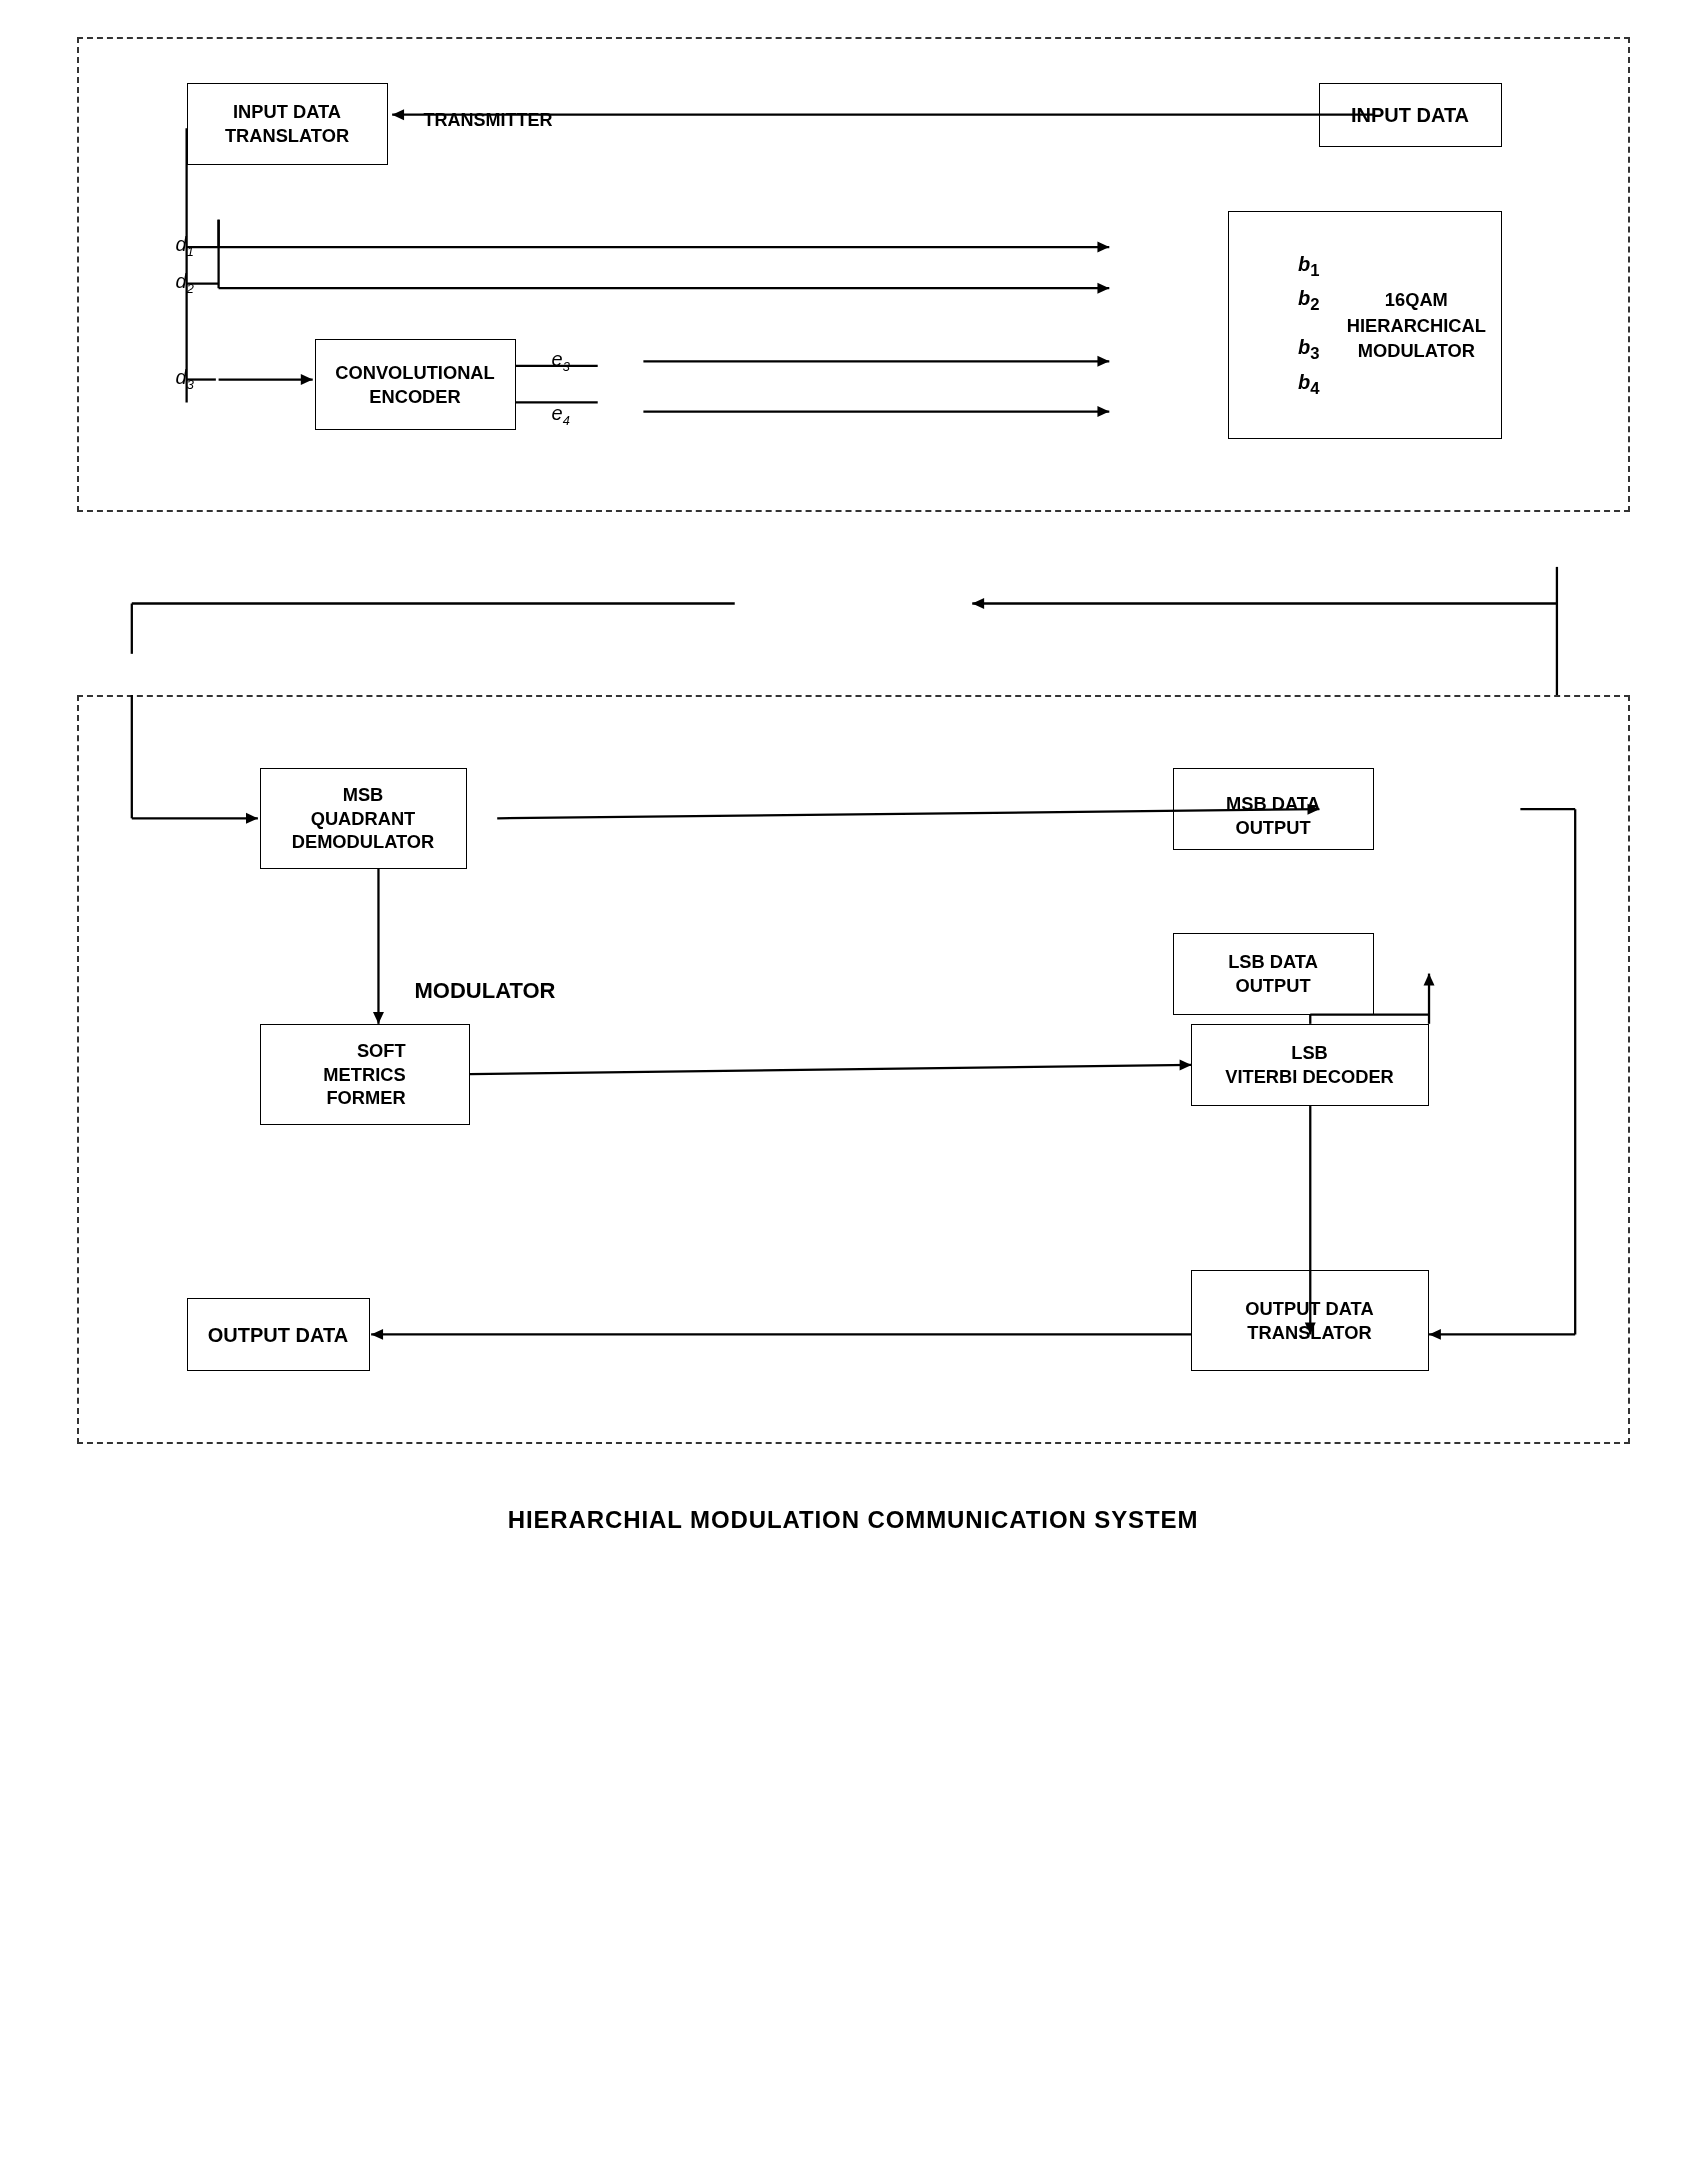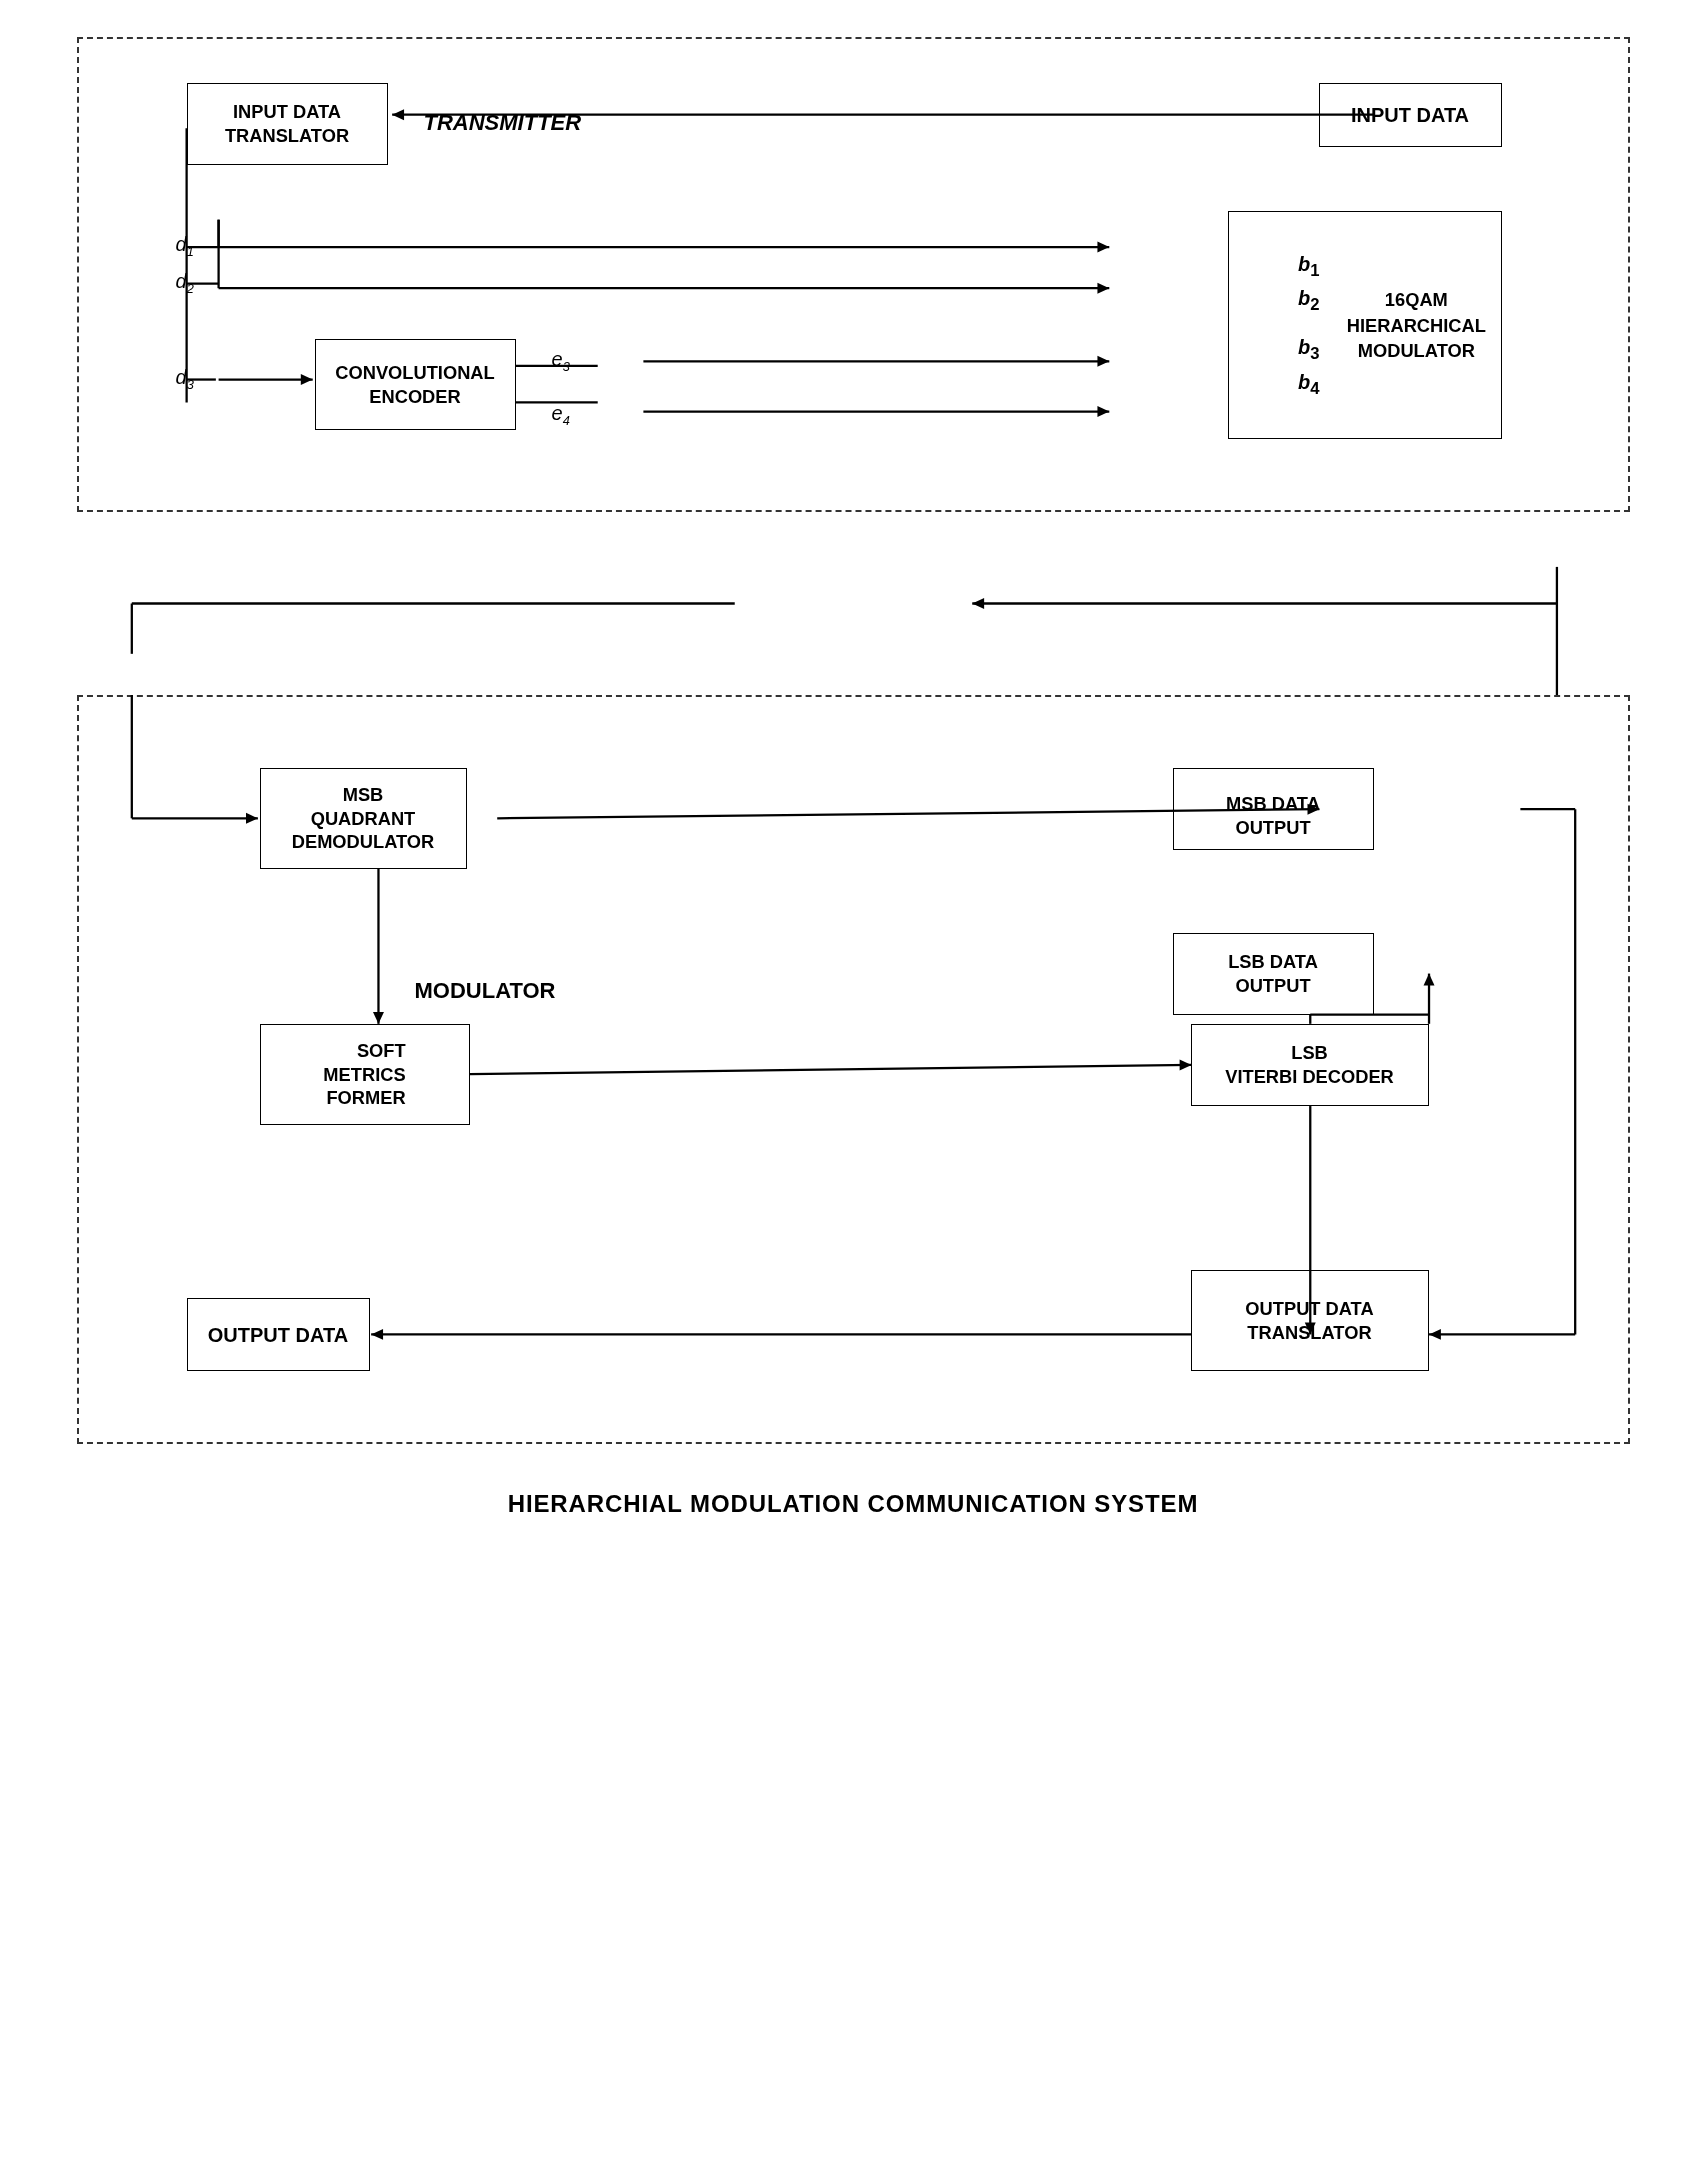--- a/index.html
+++ b/index.html
@@ -13,21 +13,21 @@
       align-items: center;
       padding: 37px 55px 55px 55px;
     }
 
     .diagram-container {
       width: 100%;
       max-width: 1553px;
       display: flex;
       flex-direction: column;
       align-items: center;
-      gap: 0;
+      gap: 16px;
     }
 
     
     .block {
       border: 1.8px solid #000;
       background: #fff;
       text-align: center;
       font-weight: bold;
       font-size: 20px;
       line-height: 1.3;
@@ -59,23 +59,22 @@
       width: 201px;
       height: 82px;
       font-size: 18.3px;
     }
 
     
     .label-transmitter {
       position: absolute;
       top: 73px;
       left: 347px;
-      font-size: 22px;
+      font-size: 18px;
       font-weight: bold;
-      font-style: italic;
     }
 
     
     .block-input-data {
       position: absolute;
       top: 46px;
       right: 128px;
       width: 183px;
       height: 64px;
       font-size: 20px;

